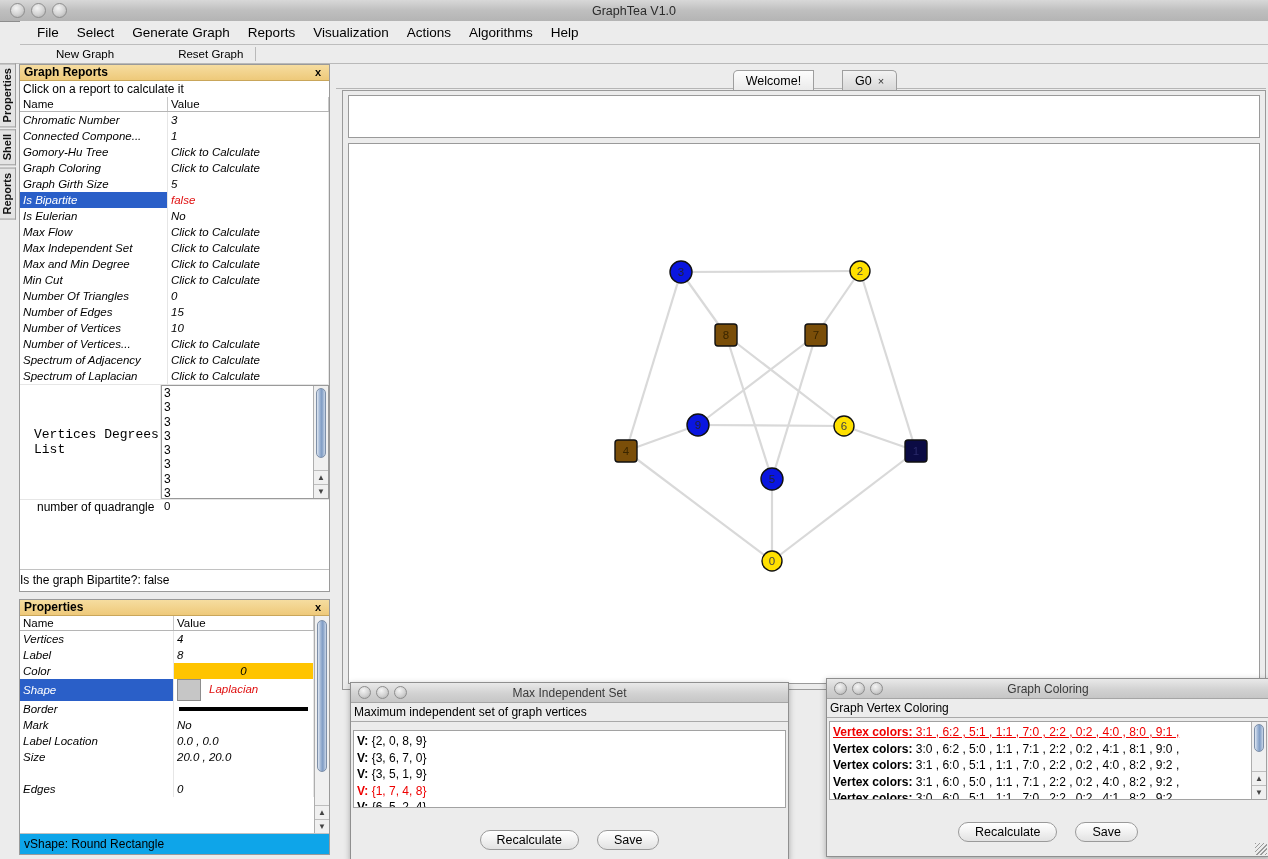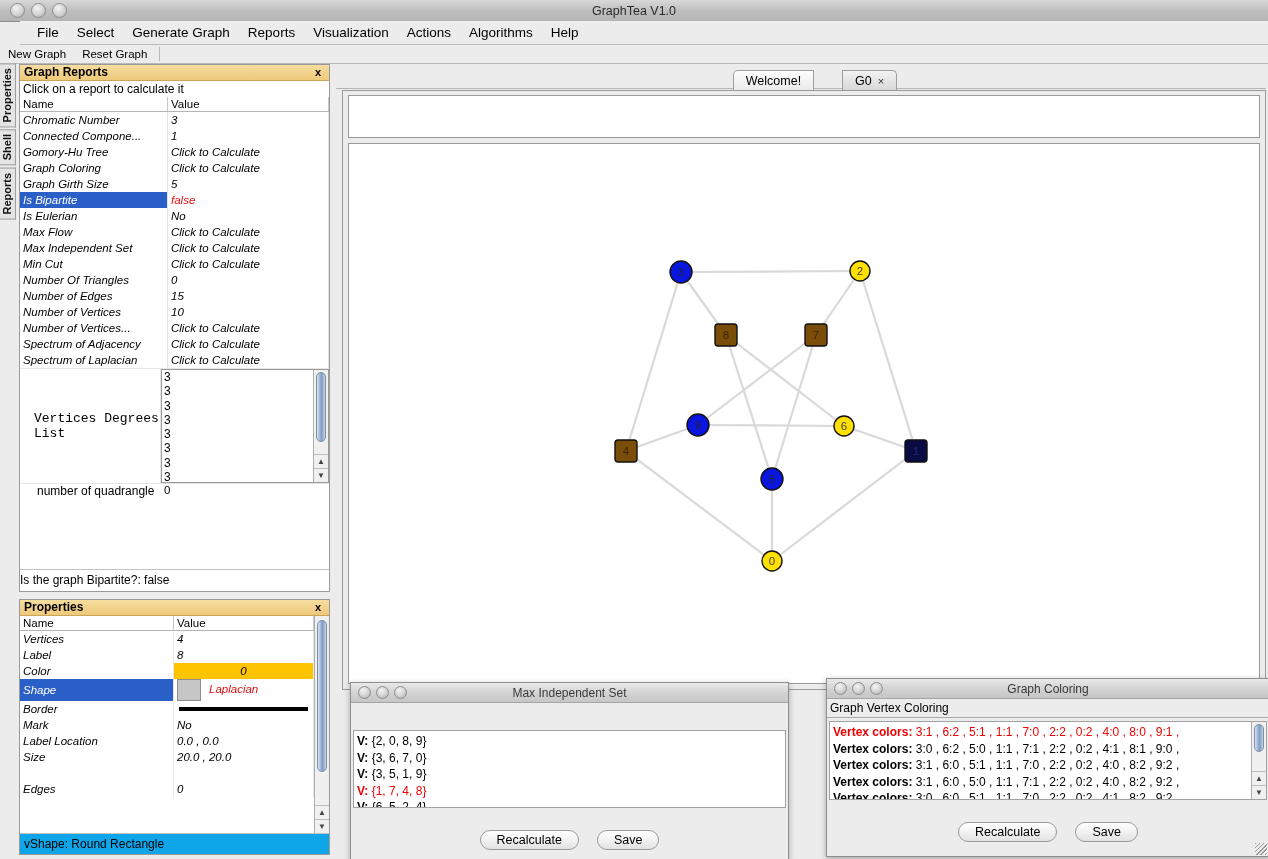--- a/index.html
+++ b/index.html
@@ -31,21 +31,21 @@
     background:#ececec;border-bottom:1px solid #bdbdbd;
     display:flex;align-items:center;padding-left:8px;box-sizing:border-box;margin-left:20px;
   }
   .menu-item{font-size:13.5px;padding:2px 9px;color:#000;cursor:default;}
   
   .toolbar{
     position:absolute;left:0;top:45px;width:1268px;height:18px;
     background:#ececec;border-bottom:1px solid #b9b9b9;
     display:flex;align-items:center;
   }
-  .tb-btn{font-size:11.5px;padding:1px 8px;color:#000;}
+  .tb-btn{font-size:11.5px;padding:1px 8px;color:#000;margin-left:48px;}
   .tb-sep{width:1px;height:14px;background:#b9b9b9;margin:0 4px;}
 
   
   .vtabs{position:absolute;left:0;top:63px;width:18px;height:200px;}
   .vtab{
     width:16px;background:#e4e4e4;border:1px solid #9e9e9e;
     border-right:none;margin-bottom:2px;
     writing-mode:vertical-rl;transform:rotate(180deg);
     font-size:11px;font-weight:bold;text-align:center;
     padding:4px 1px;box-sizing:border-box;color:#111;
@@ -272,20 +272,24 @@
           <tr>
             <td>Is Eulerian</td>
             <td>No</td>
           </tr>
           <tr>
             <td>Max Flow</td>
             <td>Click to Calculate</td>
           </tr>
           <tr>
             <td>Max Independent Set</td>
+            <td>Click to Calculate</td>
+          </tr>
+          <tr>
+            <td>Max and Min Degree</td>
             <td>Click to Calculate</td>
           </tr>
           <tr>
             <td>Min Cut</td>
             <td>Click to Calculate</td>
           </tr>
           <tr>
             <td>Number Of Triangles</td>
             <td>0</td>
           </tr>
@@ -487,20 +491,21 @@
 
 <div class="dlg" id="dlg-mis">
   <div class="dlg-title">
     <div class="wlights">
       <span class="wl"></span>
       <span class="wl"></span>
       <span class="wl"></span>
     </div>
     <div class="t">Max Independent Set</div>
   </div>
+  <div class="dlg-sub">Maximum independent set of graph vertices</div>
   <div class="dlg-list">
     <div class="inner" id="mis-rows">
         <div class="row"><b>V:</b><span> {2, 0, 8, 9}</span></div>
         <div class="row"><b>V:</b><span> {3, 6, 7, 0}</span></div>
         <div class="row"><b>V:</b><span> {3, 5, 1, 9}</span></div>
         <div class="row" style="color: rgb(238, 0, 0);"><b>V:</b><span> {1, 7, 4, 8}</span></div>
         <div class="row"><b>V:</b><span> {6, 5, 2, 4}</span></div>
       </div>
   </div>
   <div class="dlg-btns">
@@ -514,21 +519,21 @@
     <div class="wlights">
       <span class="wl"></span>
       <span class="wl"></span>
       <span class="wl"></span>
     </div>
     <div class="t">Graph Coloring</div>
   </div>
   <div class="dlg-sub">Graph Vertex Coloring</div>
   <div class="dlg-list">
     <div class="inner" id="col-rows">
-        <div class="row" style="color: rgb(238, 0, 0);"><b>Vertex colors:</b><span> 3:1 , 6:2 , 5:1 , 1:1 , 7:0 , 2:2 , 0:2 , 4:0 , 8:0 , 9:1 ,</span></div>
+        <div class="row" style="color: rgb(238, 0, 0); text-decoration: underline;"><b>Vertex colors:</b><span> 3:1 , 6:2 , 5:1 , 1:1 , 7:0 , 2:2 , 0:2 , 4:0 , 8:0 , 9:1 ,</span></div>
         <div class="row"><b>Vertex colors:</b><span> 3:0 , 6:2 , 5:0 , 1:1 , 7:1 , 2:2 , 0:2 , 4:1 , 8:1 , 9:0 ,</span></div>
         <div class="row"><b>Vertex colors:</b><span> 3:1 , 6:0 , 5:1 , 1:1 , 7:0 , 2:2 , 0:2 , 4:0 , 8:2 , 9:2 ,</span></div>
         <div class="row"><b>Vertex colors:</b><span> 3:1 , 6:0 , 5:0 , 1:1 , 7:1 , 2:2 , 0:2 , 4:0 , 8:2 , 9:2 ,</span></div>
         <div class="row"><b>Vertex colors:</b><span> 3:0 , 6:0 , 5:1 , 1:1 , 7:0 , 2:2 , 0:2 , 4:1 , 8:2 , 9:2 ,</span></div>
       </div>
     <div class="mscroll">
       <div class="track">
         <div class="thumb" style="top:2px;height:26px;"></div>
       </div>
       <div class="arr">▲</div>

